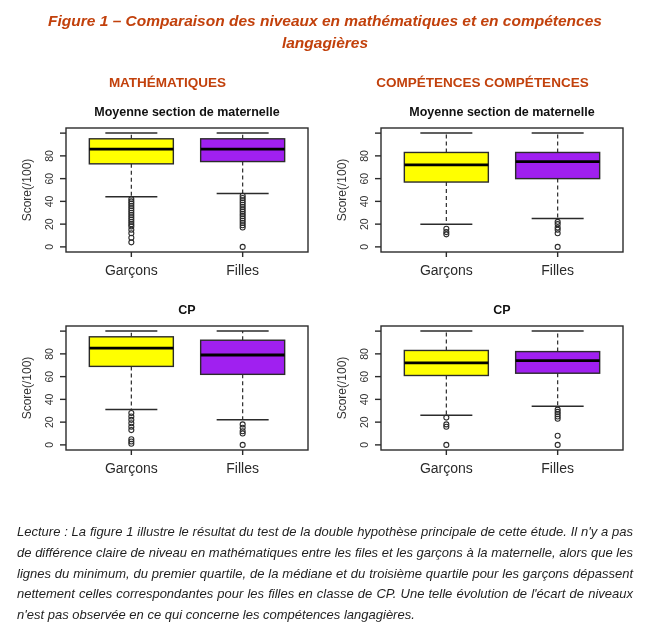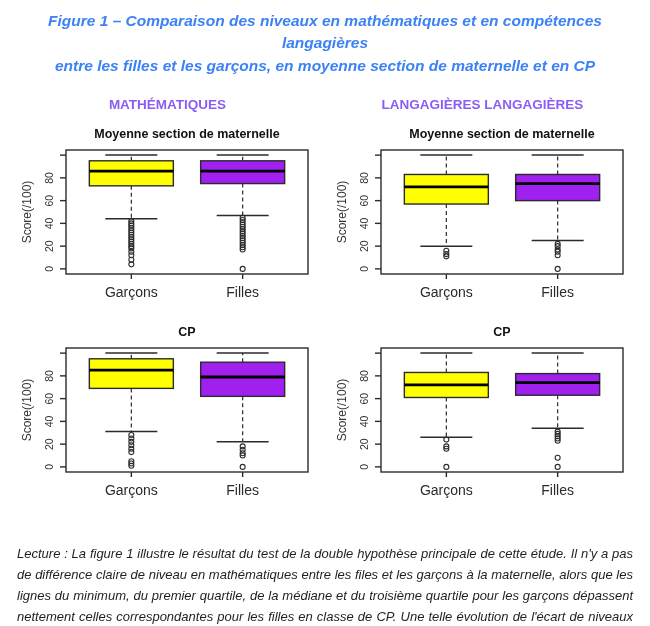--- a/index.html
+++ b/index.html
@@ -1,39 +1,38 @@
 <!DOCTYPE html>
 <html><head>
 <meta charset="utf-8">
 <style>
   html,body{margin:0;padding:0;background:#ffffff;}
   body{width:650px;font-family:"Liberation Sans",sans-serif;color:#1a1a1a;}
   .page{width:650px;min-height:626px;box-sizing:border-box;padding:10px 17px 8px;}
-  .fig-title{font-style:italic;font-weight:600;font-size:15.5px;line-height:1.45;text-align:center;color:#3b82f6;}
+  .fig-title{font-style:italic;font-weight:600;font-size:15.5px;line-height:1.45;text-align:center;color:#c2410c;}
   .fig-title span{display:block;}
   .grid{display:grid;grid-template-columns:1fr 1fr;column-gap:14px;row-gap:0px;margin-top:16px;}
-  .col-header{text-align:center;font-weight:700;font-size:13.5px;color:#8b5cf6;padding:4px 0 12px;}
+  .col-header{text-align:center;font-weight:700;font-size:13.5px;color:#c2410c;padding:4px 0 12px;}
   .panel{display:flex;justify-content:center;align-items:center;}
   svg text{font-family:"Liberation Sans",sans-serif;}
   .footer{margin-top:24px;font-style:italic;font-size:13px;line-height:1.6;text-align:justify;color:#1f1f1f;}
   .footer .lbl{font-weight:400;}
 </style>
 </head>
 <body>
 
 <div class="page">
 
   <div class="fig-title">
     <span>Figure 1 – Comparaison des niveaux en mathématiques et en compétences langagières</span>
-    <span>entre les filles et les garçons, en moyenne section de maternelle et en CP</span>
   </div>
 
   <div class="grid">
     <div class="col-header">MATHÉMATIQUES</div>
-    <div class="col-header">LANGAGIÈRES LANGAGIÈRES</div>
+    <div class="col-header">COMPÉTENCES COMPÉTENCES</div>
 
   <div class="panel">
         <svg width="296" height="198" viewBox="0 0 296 198">
           <text x="167" y="14" text-anchor="middle" font-size="12.5" font-weight="bold" fill="#111">Moyenne section de maternelle</text>
           <rect x="46" y="26" width="242" height="124" fill="#ffffff" stroke="#2b2b2b" stroke-width="1.4"></rect>
           <line x1="40" y1="144.88073394495413" x2="46" y2="144.88073394495413" stroke="#2b2b2b" stroke-width="1.4"></line>
           <text x="33" y="144.88073394495413" text-anchor="middle" font-size="10.5" fill="#333" transform="rotate(-90 33 144.88073394495413)">0</text>
           <line x1="40" y1="122.12844036697248" x2="46" y2="122.12844036697248" stroke="#2b2b2b" stroke-width="1.4"></line>
           <text x="33" y="122.12844036697248" text-anchor="middle" font-size="10.5" fill="#333" transform="rotate(-90 33 122.12844036697248)">20</text>
           <line x1="40" y1="99.37614678899082" x2="46" y2="99.37614678899082" stroke="#2b2b2b" stroke-width="1.4"></line>

